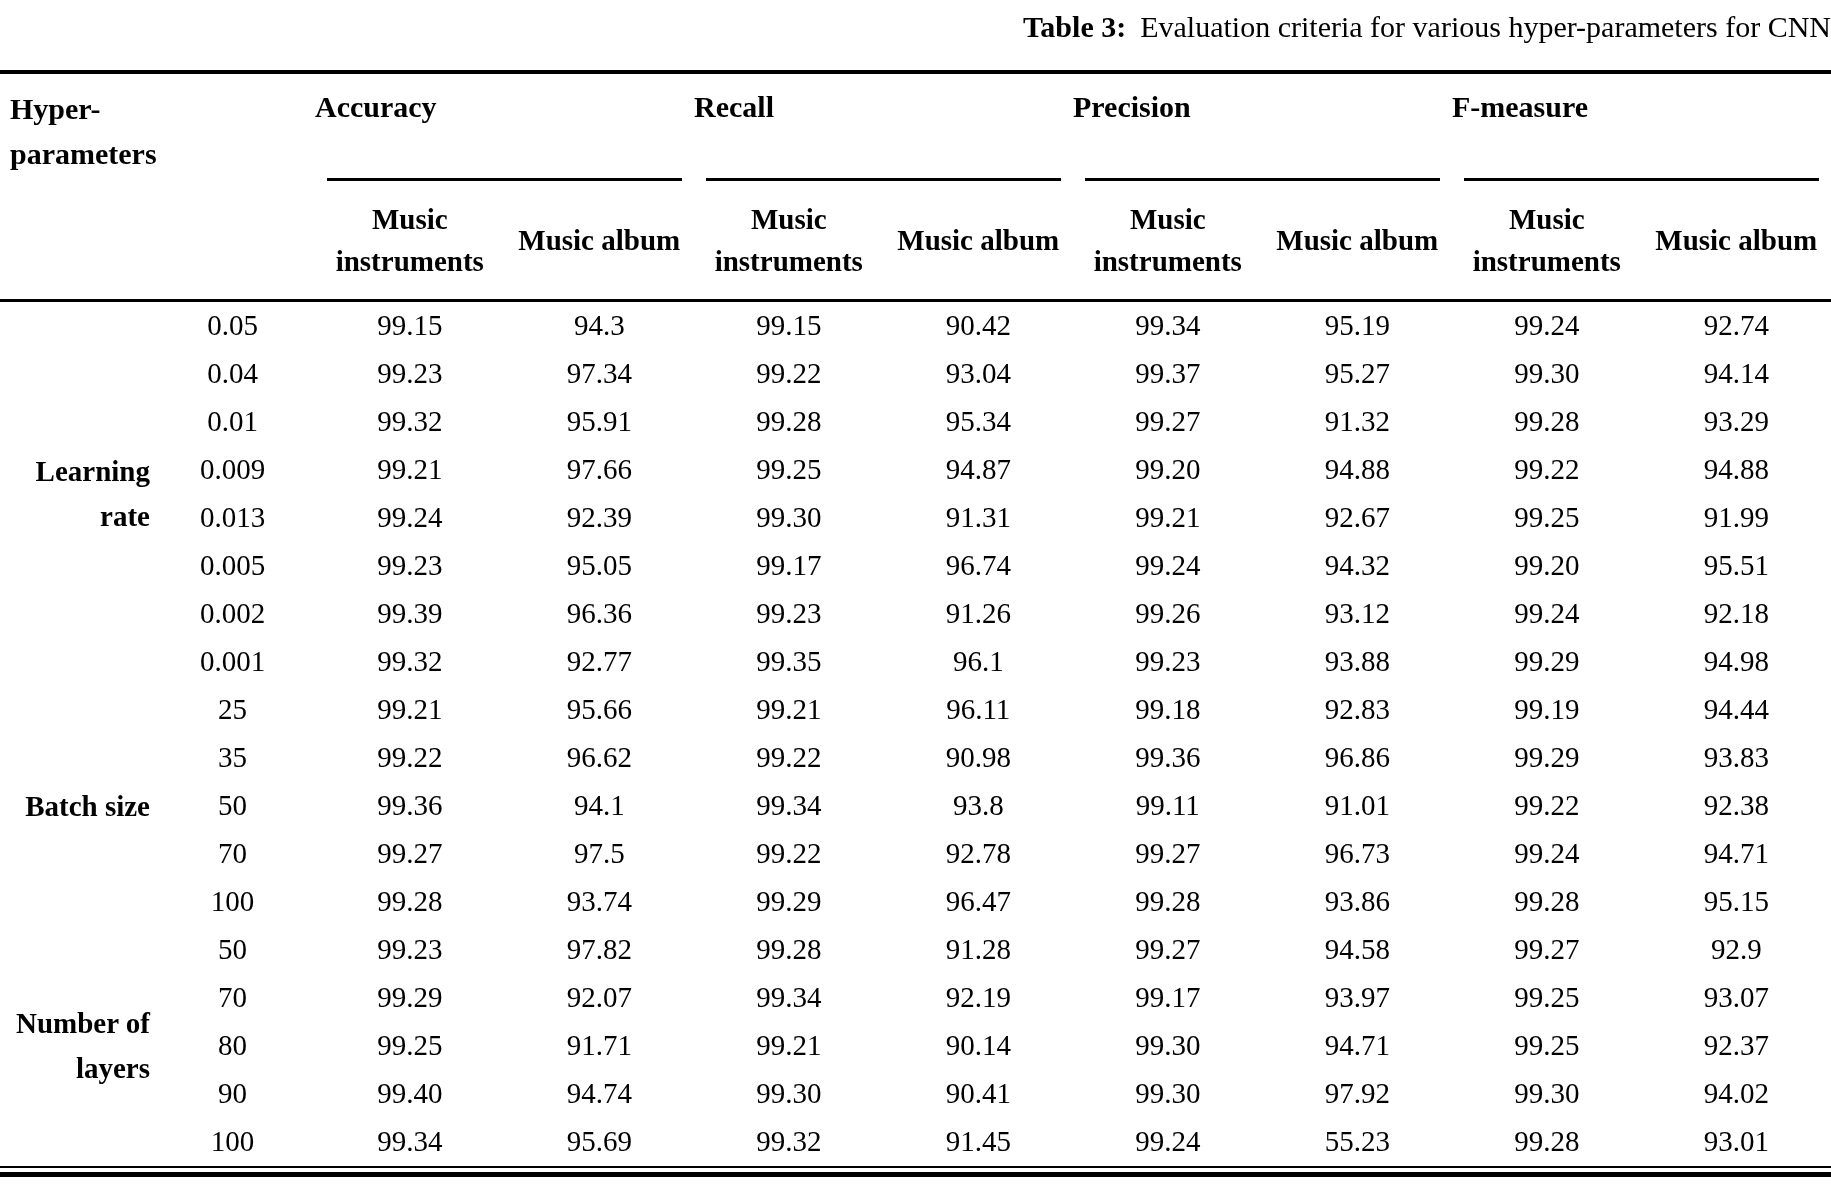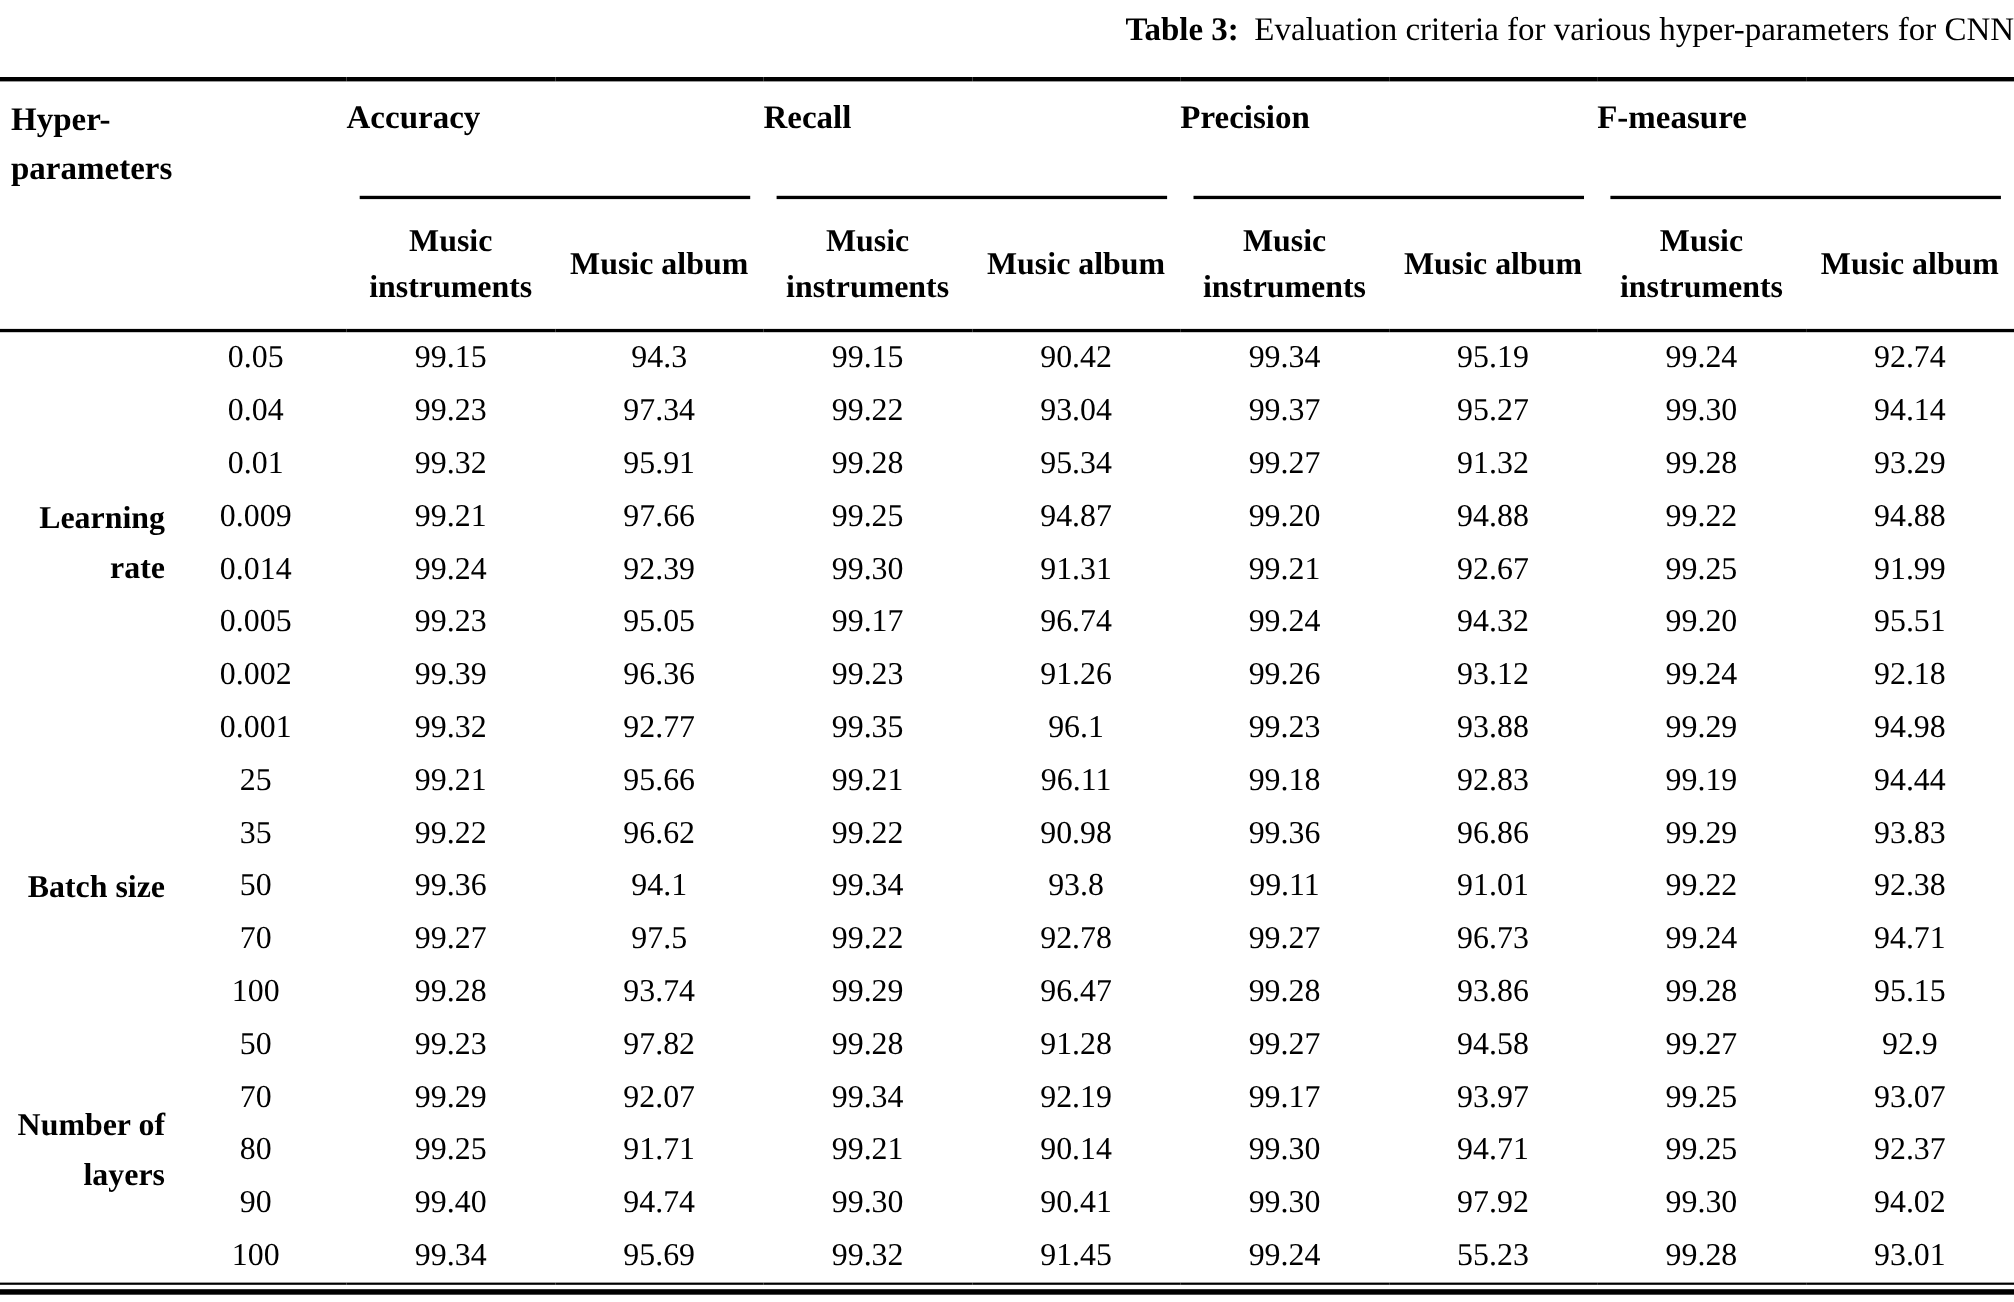--- a/index.html
+++ b/index.html
@@ -197,21 +197,21 @@
           <td>99.21</td>
           <td>97.66</td>
           <td>99.25</td>
           <td>94.87</td>
           <td>99.20</td>
           <td>94.88</td>
           <td>99.22</td>
           <td>94.88</td>
         </tr>
         <tr>
-          <td class="param">0.014</td>
+          <td class="param">0.013</td>
           <td>99.24</td>
           <td>92.39</td>
           <td>99.30</td>
           <td>91.31</td>
           <td>99.21</td>
           <td>92.67</td>
           <td>99.25</td>
           <td>91.99</td>
         </tr>
         <tr>

